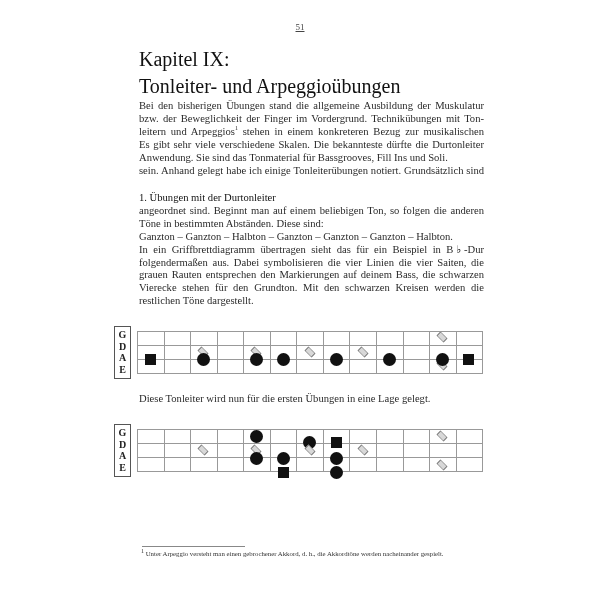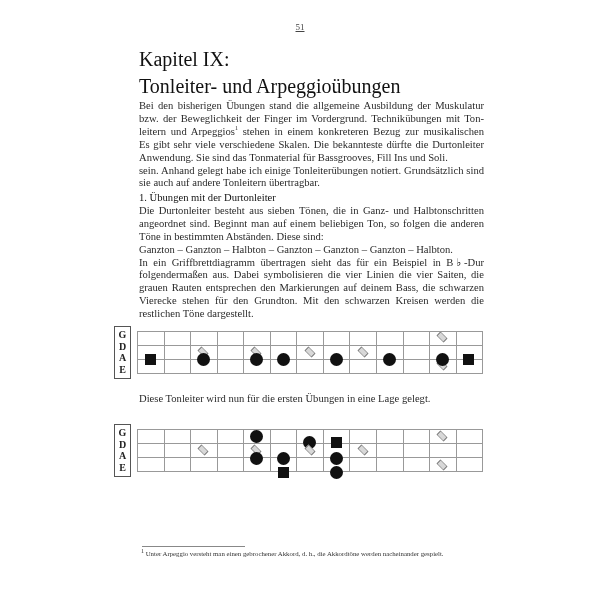--- a/index.html
+++ b/index.html
@@ -43,26 +43,24 @@
   <span>Tonleiter- und Arpeggioübungen</span>
 </h1>
 
 <div class="para" style="top:100px;">
   <span class="line just">Bei den bisherigen Übungen stand die allgemeine Ausbildung der Muskulatur</span>
   <span class="line just">bzw. der Beweglichkeit der Finger im Vordergrund. Technikübungen mit Ton-</span>
   <span class="line just"><span>leitern und Arpeggios</span><sup>1</sup><span> stehen in einem konkreteren Bezug zur musikalischen</span></span>
   <span class="line just">Es gibt sehr viele verschiedene Skalen. Die bekannteste dürfte die Durtonleiter</span>
   <span class="line">Anwendung. Sie sind das Tonmaterial für Bassgrooves, Fill Ins und Soli.</span>
   <span class="line just">sein. Anhand gelegt habe ich einige Tonleiterübungen notiert. Grundsätzlich sind</span>
-  <span class="line">sie auch auf andere Tonleitern übertragbar.</span>
 </div>
 
 <div class="para" style="top:192px;">
   <span class="line section-heading">1. Übungen mit der Durtonleiter</span>
-  <span class="line just">Die Durtonleiter besteht aus sieben Tönen, die in Ganz- und Halbtonschritten</span>
   <span class="line just">angeordnet sind. Beginnt man auf einem beliebigen Ton, so folgen die anderen</span>
   <span class="line">Töne in bestimmten Abständen. Diese sind:</span>
   <span class="line">Ganzton – Ganzton – Halbton – Ganzton – Ganzton – Ganzton – Halbton.</span>
   <span class="line just">In ein Griffbrettdiagramm übertragen sieht das für ein Beispiel in B♭-Dur</span>
   <span class="line just">folgendermaßen aus. Dabei symbolisieren die vier Linien die vier Saiten, die</span>
   <span class="line just">grauen Rauten entsprechen den Markierungen auf deinem Bass, die schwarzen</span>
   <span class="line just">Vierecke stehen für den Grundton. Mit den schwarzen Kreisen werden die</span>
   <span class="line">restlichen Töne dargestellt.</span>
 </div>
 

